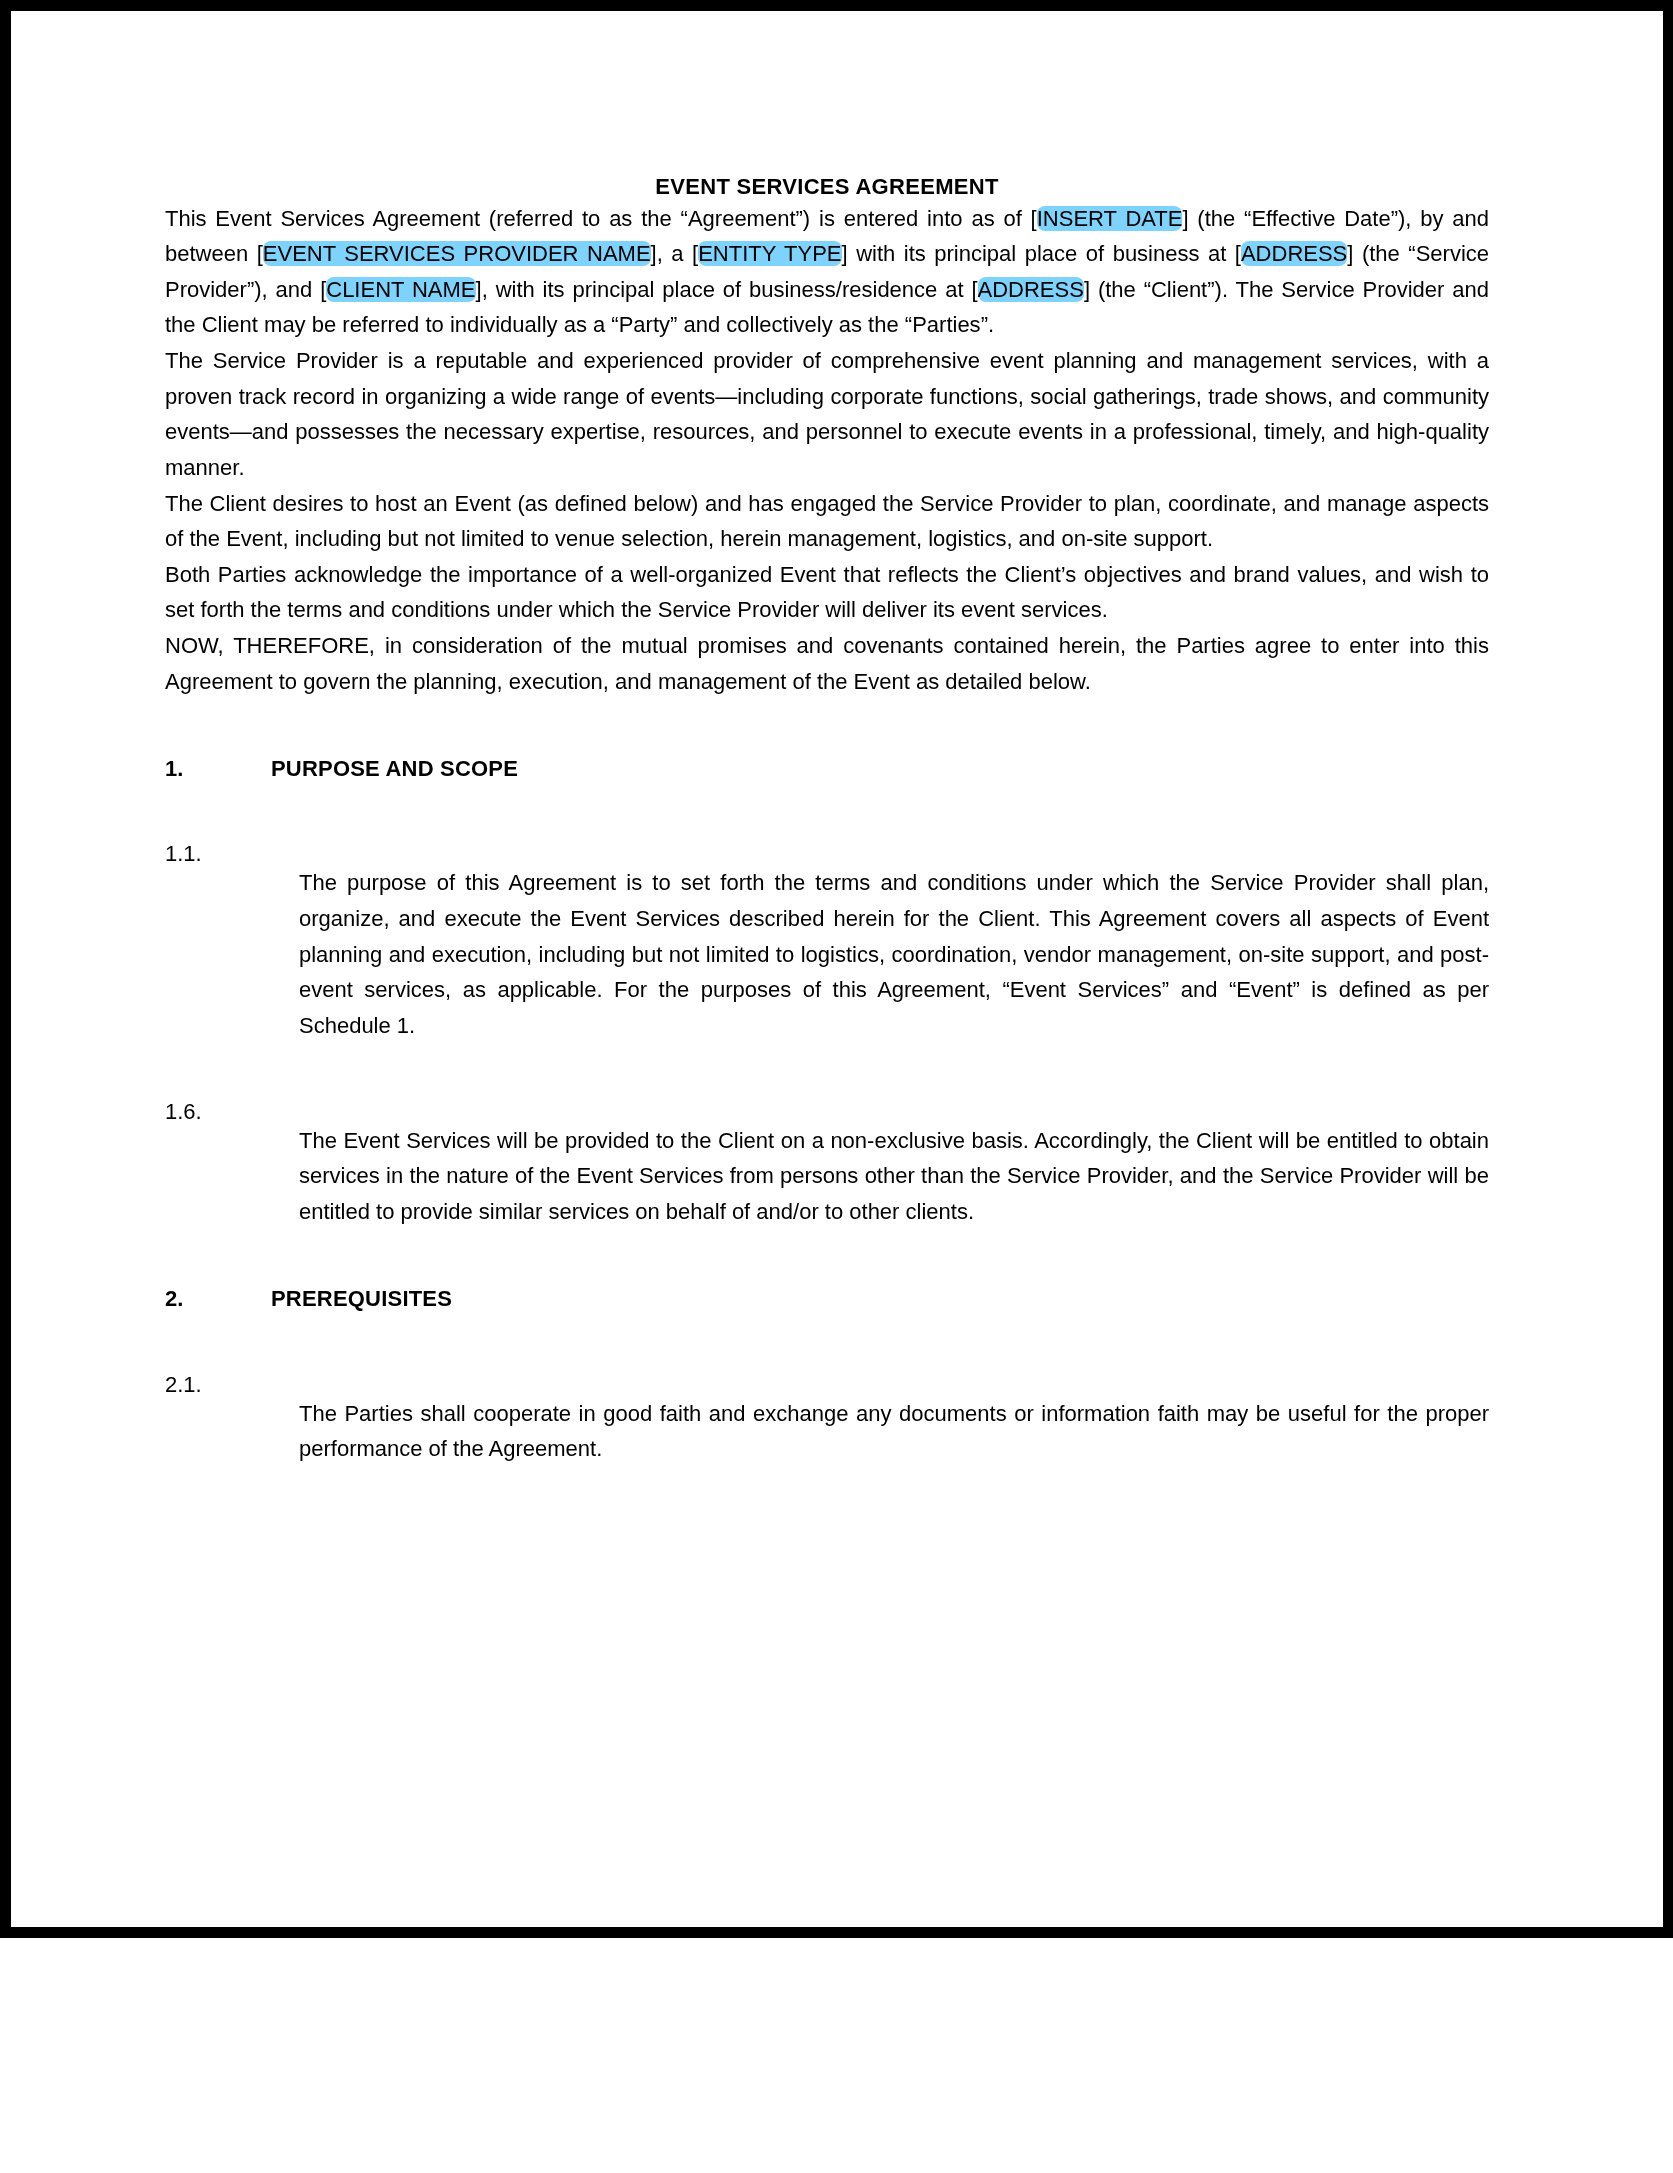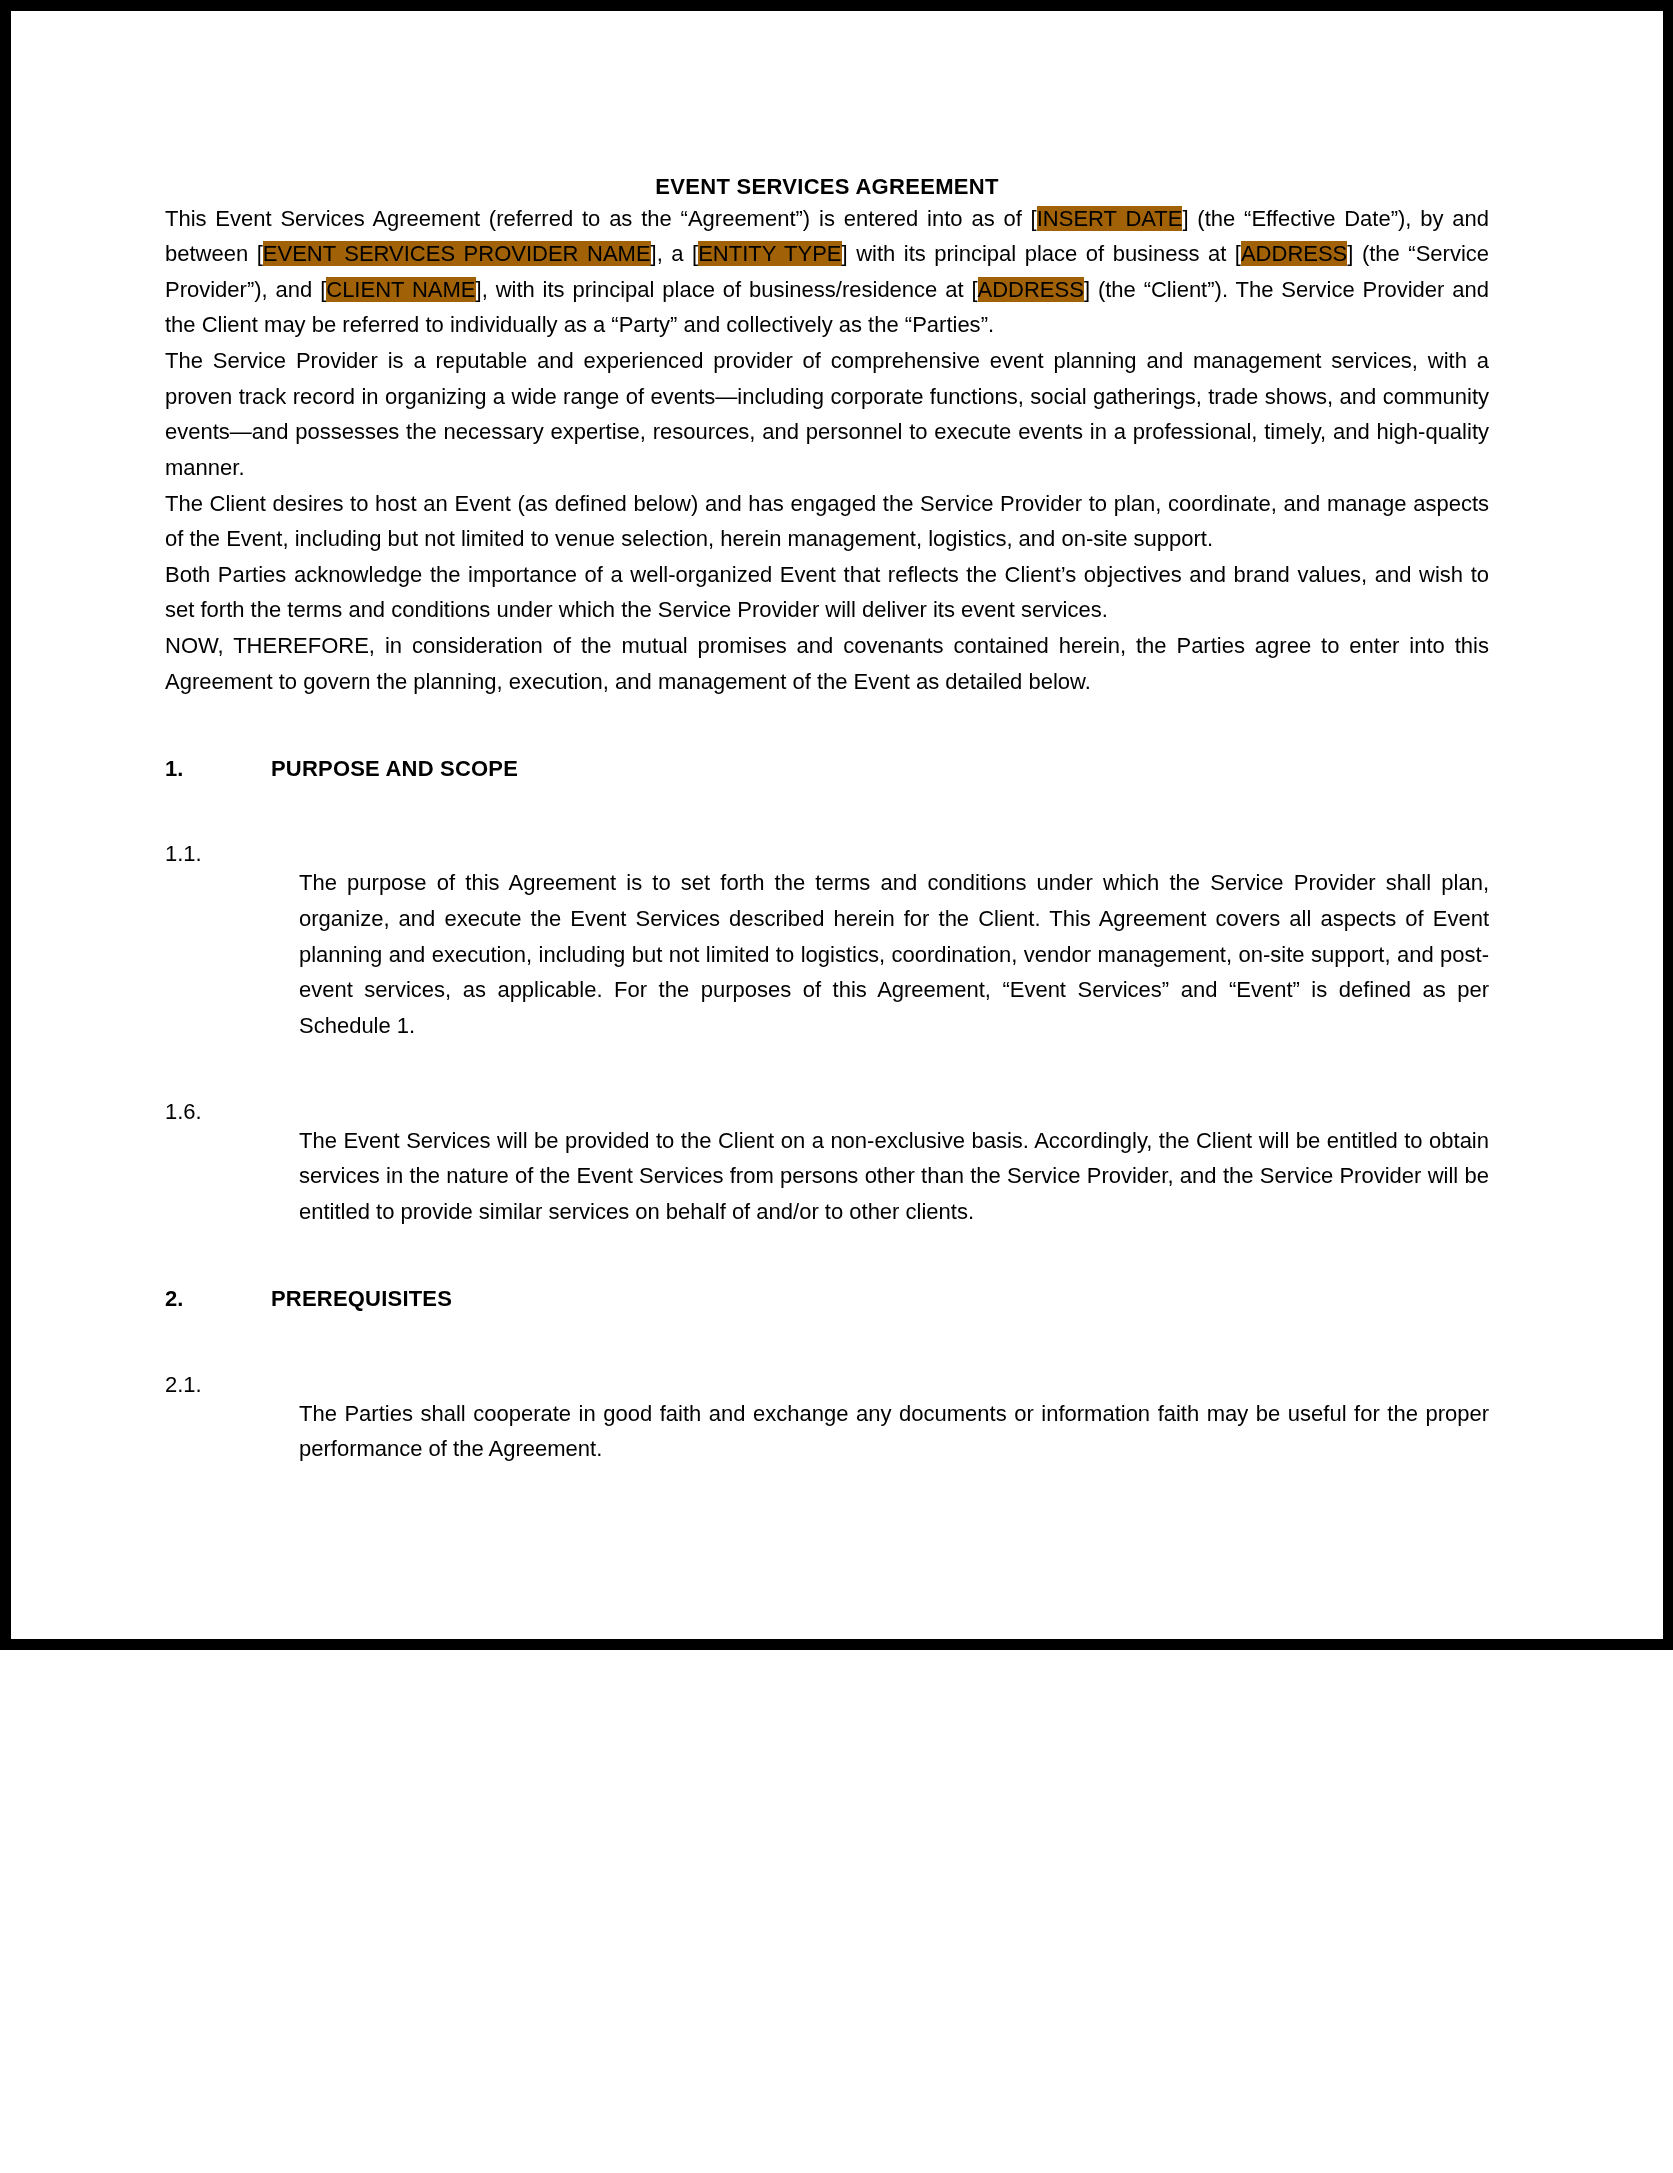--- a/index.html
+++ b/index.html
@@ -3,21 +3,21 @@
 <meta charset="utf-8">
 <style>
   html, body {
     margin: 0;
     padding: 0;
     background: #ffffff;
   }
   .page-frame {
     position: relative;
     width: 1674px;
-    height: 1650px;
+    height: 1938px;
     box-sizing: border-box;
     background: #ffffff;
     border-top: 11.3px solid #000000;
     border-left: 11.3px solid #000000;
     border-right: 11.3px solid #000000;
     border-bottom: 11.3px solid #000000;
     overflow: hidden;
   }
   .page-sheet {
     position: absolute;
@@ -51,21 +51,22 @@
     text-align: justify;
     text-justify: inter-word;
     margin: 0;
     padding: 0;
     hyphens: none;
   }
   .p-gap-first { margin-top: 33px; }
   .p-gap { margin-top: 26px; }
 
   .hl {
-    background-color: #a16207;
+    background-color: #7dd3fc;
+    border-radius: 8px;
   }
   .b { font-weight: normal; }
 
   
   .section-heading {
     display: flex;
     align-items: flex-start;
     font-size: 22px;
     font-weight: bold;
     line-height: 1.6;

